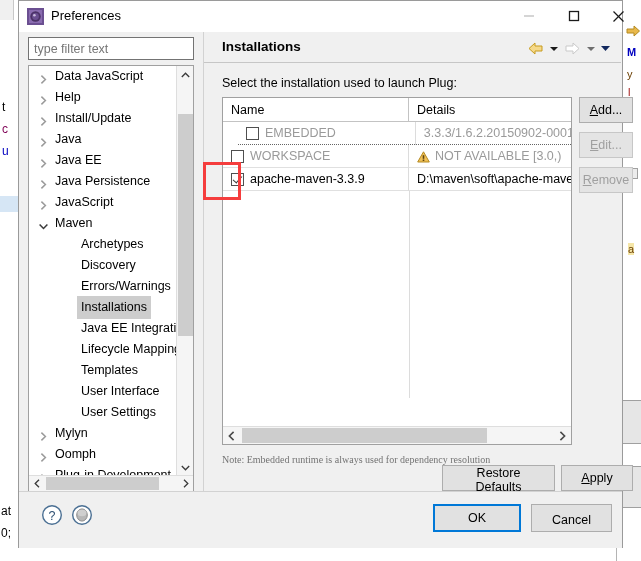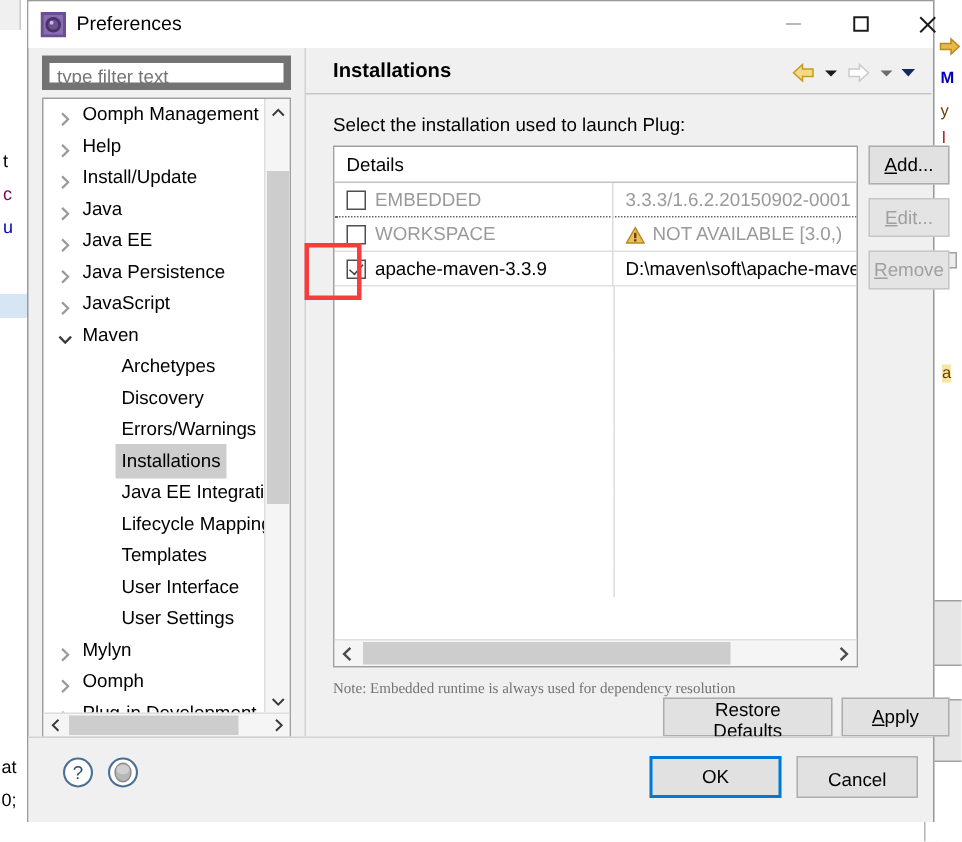--- a/index.html
+++ b/index.html
@@ -75,21 +75,21 @@
     cursor: default;
   }
   .wbtn.min { left: 487px; }
   .wbtn.max { left: 532px; }
   .wbtn.close { left: 577px; }
 
   
   .filter-box {
     position: absolute; left: 9px; top: 36px;
     width: 166px; height: 23px;
-    background: #ffffff; border: 5px solid #737373;
+    background: #ffffff; border: 1px solid #737373;
     box-sizing: border-box;
   }
   .filter-box input {
     width: 100%; height: 100%; border: none; outline: none;
     padding: 0 5px; box-sizing: border-box;
     font-family: "Liberation Sans", sans-serif; font-size: 12.5px;
     color: #787878; background: transparent;
   }
   .tree-outer {
     position: absolute; left: 9px; top: 64px;
@@ -185,21 +185,21 @@
   }
   .th {
     font-size: 12.5px; color: #000; line-height: 24px; padding-left: 8px;
     box-sizing: border-box; height: 24px; overflow: hidden; white-space: nowrap;
     cursor: default;
   }
   .th.c1 { width: 186px; border-right: 1px solid #c3c3c3; }
   .th.c2 { width: 162px; }
 
   .tr { position: relative; height: 23px; display: flex; box-sizing: border-box; }
-  .tr.dotted { border-bottom: 1px dotted #646464; }
+  .tr.dotted { border-bottom: 1px dotted #646464; margin-left: 15px; }
   .tr.solid  { border-bottom: 1px solid #e0e0e0; }
   .td {
     font-size: 12.5px; line-height: 23px; box-sizing: border-box;
     overflow: hidden; white-space: nowrap; height: 23px;
   }
   .td.c1 { width: 186px; border-right: 1px solid #dcdcdc; display: flex; align-items: center; }
   .td.c2 { width: 162px; padding-left: 8px; display: flex; align-items: center; gap: 5px; }
   .td .nm { margin-left: 6px; }
   .muted { color: #9a9a9a; }
   .dark { color: #000; }
@@ -352,21 +352,21 @@
     <div class="filter-box">
       <input type="text" placeholder="type filter text" style="">
     </div>
 
     <div class="tree-outer">
       <div class="tree-clip" id="tree-clip">
           <div class="tree-item">
             <span class="arrow"><svg width="11" height="11" viewBox="0 0 11 11">
                 <path d="M3.4 1.6 L7.4 5.5 L3.4 9.4" fill="none" stroke="#9a9a9a" stroke-width="1.5"></path>
               </svg></span>
-            <span class="lbl">Oomph Management</span>
+            <span class="lbl">Data JavaScript</span>
           </div>
           <div class="tree-item">
             <span class="arrow"><svg width="11" height="11" viewBox="0 0 11 11">
                 <path d="M3.4 1.6 L7.4 5.5 L3.4 9.4" fill="none" stroke="#9a9a9a" stroke-width="1.5"></path>
               </svg></span>
             <span class="lbl">Help</span>
           </div>
           <div class="tree-item">
             <span class="arrow"><svg width="11" height="11" viewBox="0 0 11 11">
                 <path d="M3.4 1.6 L7.4 5.5 L3.4 9.4" fill="none" stroke="#9a9a9a" stroke-width="1.5"></path>
@@ -509,20 +509,21 @@
               <path d="M0 1 L4.5 6 L9 1 Z" fill="#12295e"></path>
             </svg>
           </div>
         </div>
       </div>
 
       <div class="instr">Select the installation used to launch Plug:</div>
 
       <div class="table-wrap">
         <div class="tbl-head">
+          <div class="th c1">Name</div>
           <div class="th c2">Details</div>
         </div>
         <div id="tbl-body" style="position:absolute; left:0; top:24px; width:348px;">
             <div class="tr dotted">
               <div class="td c1">
                 <span class="ckbox"></span>
                 <span class="nm muted">EMBEDDED</span>
               </div>
               <div class="td c2">
                 <span class="muted">3.3.3/1.6.2.20150902-0001</span>

